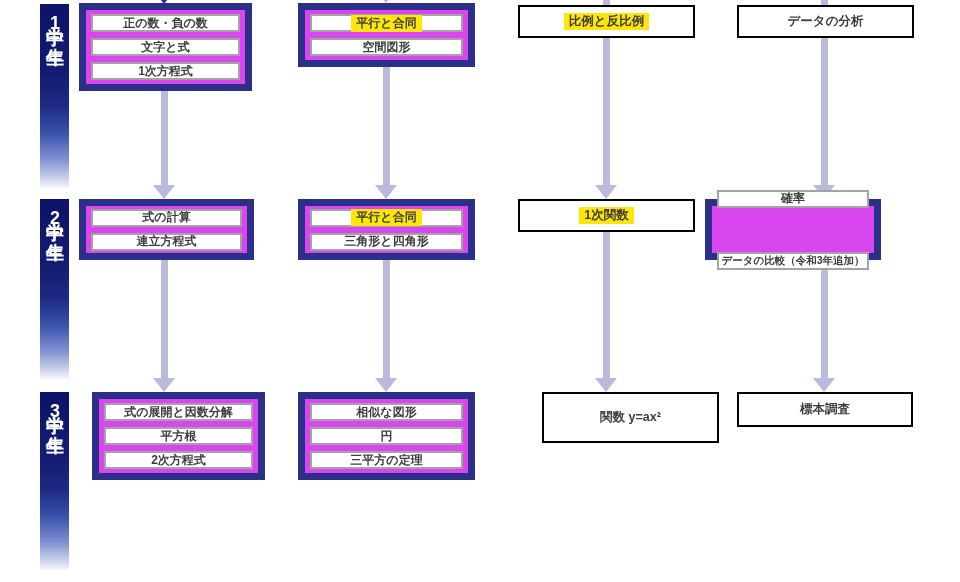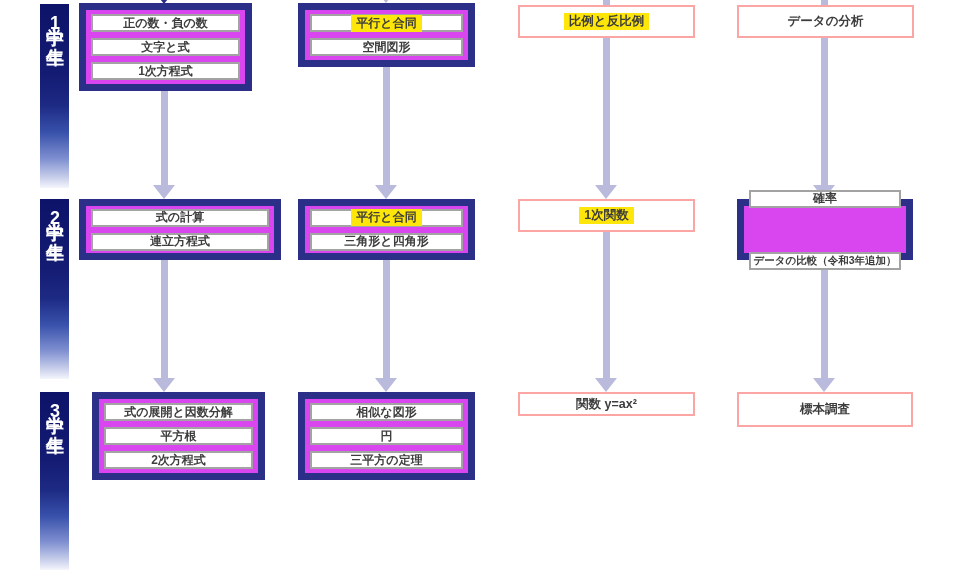--- a/index.html
+++ b/index.html
@@ -30,21 +30,21 @@
     flex:none; box-sizing:border-box; height:18px; background:#ffffff;
     border:2px solid #a3a3a3;
     display:flex; align-items:center; justify-content:center;
     font-size:12px; font-weight:bold; color:#3d3d3d; white-space:nowrap;
   }
   .item.small { font-size:10.5px;margin-top:38px; }
 
   
   .plainbox {
     position:absolute; box-sizing:border-box; background:#ffffff;
-    border:2px solid #fca5a5;
+    border:2px solid #000000;
     display:flex; align-items:center; justify-content:center;
     font-size:12.5px; font-weight:bold; color:#3d3d3d; white-space:nowrap;
   }
 
   .hl { background:#ffe60a; padding:0 5px; }
 
   
   .shaft { position:absolute; width:7px; background:#b9badc; }
   .head  { position:absolute; width:0; height:0;
            border-left:11px solid transparent; border-right:11px solid transparent;
@@ -102,40 +102,40 @@
         <span>空間図形</span>
       </div>
   </div>
   <div class="plainbox" style="left:518px;top:5px;width:177px;height:33px">
     <span class="hl">比例と反比例</span>
   </div>
   <div class="plainbox" style="left:737px;top:5px;width:177px;height:33px">
     <span>データの分析</span>
   </div>
 
-  <div class="group" style="left:79px;top:199px;width:202px;height:61px">
+  <div class="group" style="left:79px;top:199px;width:175px;height:61px">
     <div class="item">
         <span>式の計算</span>
       </div>
     <div class="item">
         <span>連立方程式</span>
       </div>
   </div>
   <div class="group" style="left:298px;top:199px;width:177px;height:61px">
     <div class="item">
         <span class="hl">平行と合同</span>
       </div>
     <div class="item">
         <span>三角形と四角形</span>
       </div>
   </div>
   <div class="plainbox" style="left:518px;top:199px;width:177px;height:33px">
     <span class="hl">1次関数</span>
   </div>
-  <div class="group" style="left:737px;top:199px;width:176px;height:61px">
+  <div class="group" style="left:705px;top:199px;width:176px;height:61px">
     <div class="item">
         <span>確率</span>
       </div>
     <div class="item small">
         <span>データの比較（令和3年追加）</span>
       </div>
   </div>
 
   <div class="group" style="left:92px;top:392px;width:173px;height:88px">
     <div class="item">
@@ -152,20 +152,20 @@
     <div class="item">
         <span>相似な図形</span>
       </div>
     <div class="item">
         <span>円</span>
       </div>
     <div class="item">
         <span>三平方の定理</span>
       </div>
   </div>
-  <div class="plainbox" style="left:518px;top:392px;width:177px;height:24px">
+  <div class="plainbox" style="left:542px;top:392px;width:177px;height:51px">
     <span>関数 y=ax²</span>
   </div>
   <div class="plainbox" style="left:737px;top:392px;width:176px;height:35px">
     <span>標本調査</span>
   </div>
 
 </div>
 
 </body></html>

